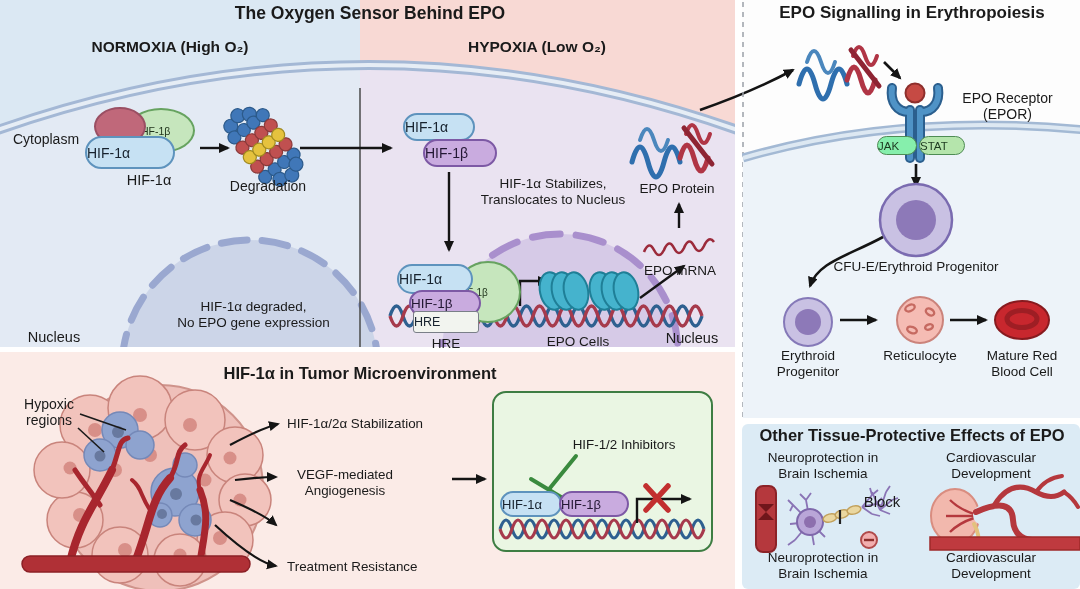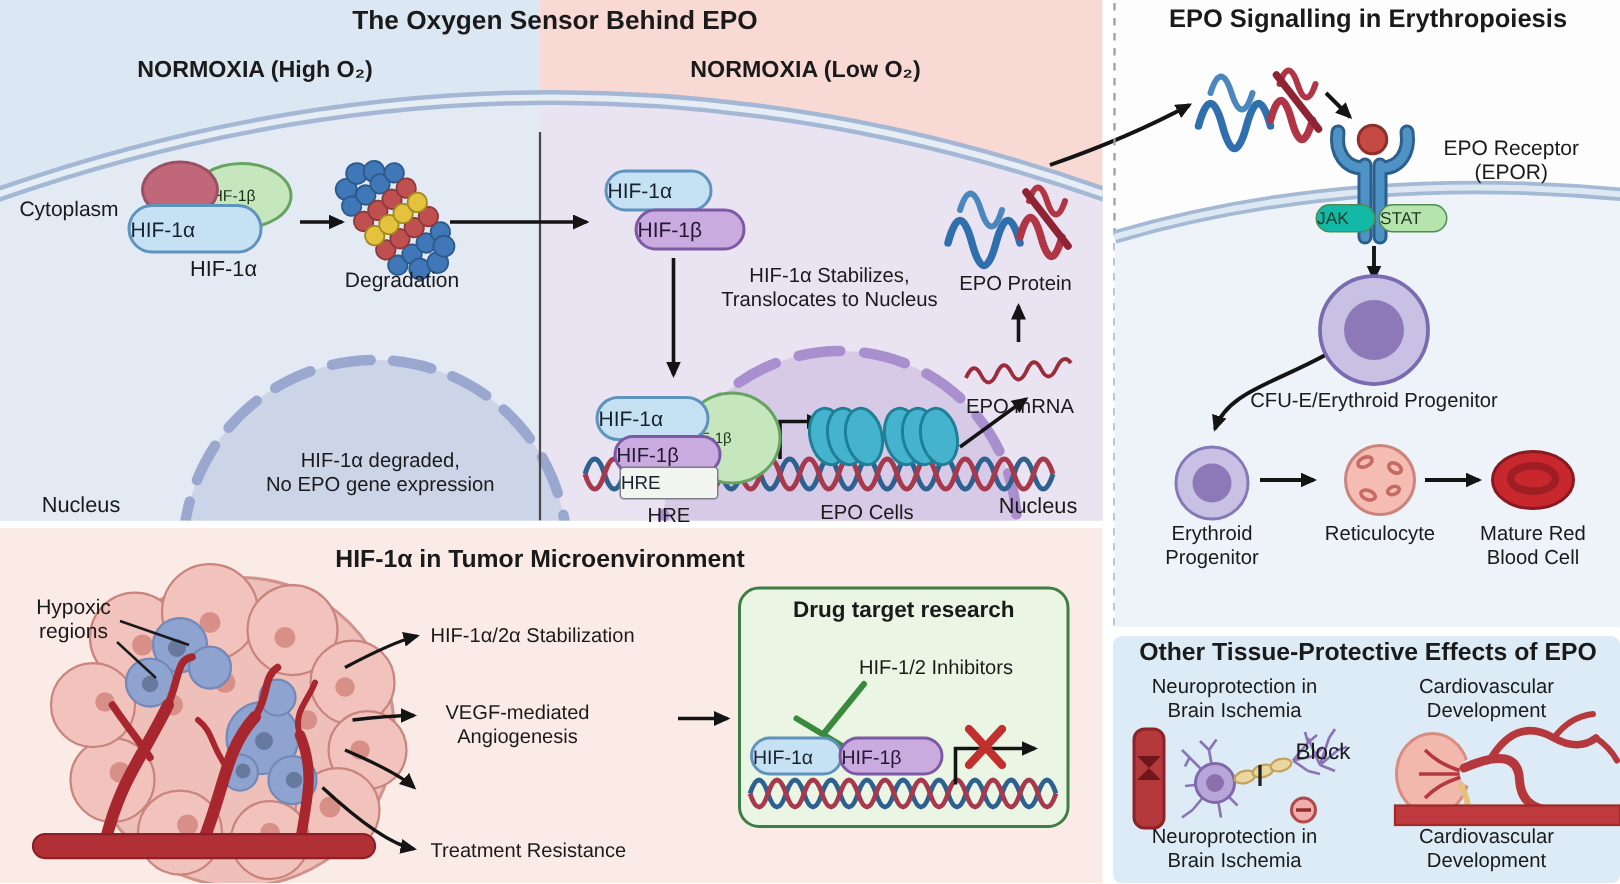--- a/index.html
+++ b/index.html
@@ -318,21 +318,21 @@
         <path d="M995,504 Q1012,478 1036,492 Q1052,501 1064,492" stroke-width="5"></path>
         <path d="M1036,492 Q1046,478 1062,476" stroke-width="4"></path>
         <path d="M1064,492 Q1073,498 1078,507" stroke-width="4"></path>
       </g>
       <rect x="930" y="537" width="150" height="13" fill="#bf3a3f" stroke="#9e2a2a" stroke-width="1.5"></rect>
     </g>
   </svg>
 
   <div class="lbl ttl" style="left:120px;top:3px;width:500px;font-size:17.5px;">The Oxygen Sensor Behind EPO</div>
   <div class="lbl bold" style="left:45px;top:38px;width:250px;font-size:15.5px;">NORMOXIA (High O₂)</div>
-  <div class="lbl bold" style="left:412px;top:38px;width:250px;font-size:15.5px;">NORMOXIA (Low O₂)</div>
+  <div class="lbl bold" style="left:412px;top:38px;width:250px;font-size:15.5px;">HYPOXIA (Low O₂)</div>
   <div class="lbl" style="left:6px;top:131px;width:80px;font-size:14px;">Cytoplasm</div>
 
   <div class="pill pill-green" style="left:127px;top:108px;width:68px;height:45px;border-radius:50%;font-size:10.5px;padding-left:12px;">
     <span>HF-1β</span>
     </div>
   <div class="blob" style="left:94px;top:107px;width:52px;height:39px;background:#c0687a;border:2px solid #9a4f63;"></div>
   <div class="pill pill-blue" style="left:85px;top:136px;width:90px;height:33px;">
     <span>HIF-1α</span>
     </div>
   <div class="lbl" style="left:103px;top:172px;width:92px;font-size:14.5px;">HIF-1α</div>
@@ -364,41 +364,40 @@
     </div>
   <div class="lbl" style="left:413px;top:336px;width:66px;">HRE</div>
   <div class="lbl" style="left:523px;top:334px;width:110px;">EPO Cells</div>
   <div class="lbl" style="left:630px;top:263px;width:100px;">EPO mRNA</div>
   <div class="lbl" style="left:622px;top:181px;width:110px;">EPO Protein</div>
   <div class="lbl" style="left:653px;top:330px;width:78px;font-size:14.5px;">Nucleus</div>
 
   <div class="lbl ttl" style="left:747px;top:3px;width:330px;">EPO Signalling in Erythropoiesis</div>
   <div class="lbl" style="left:945px;top:90px;width:125px;font-size:14px;">EPO Receptor
 (EPOR)</div>
-  <div class="pill" style="left:877px;top:136px;width:40px;height:19px;background:#14b8a6;border:1.5px solid #4e8c54;font-size:11.5px;color:#1d3a20;">
+  <div class="pill" style="left:877px;top:136px;width:40px;height:19px;background:#86efac;border:1.5px solid #4e8c54;font-size:11.5px;color:#1d3a20;">
     <span>JAK</span>
     </div>
   <div class="pill" style="left:919px;top:136px;width:46px;height:19px;background:#b5e5ac;border:1.5px solid #4e8c54;font-size:11.5px;color:#1d3a20;">
     <span>STAT</span>
     </div>
   <div class="lbl" style="left:796px;top:259px;width:240px;">CFU-E/Erythroid Progenitor</div>
   <div class="lbl" style="left:752px;top:348px;width:112px;">Erythroid
 Progenitor</div>
   <div class="lbl" style="left:860px;top:348px;width:120px;">Reticulocyte</div>
   <div class="lbl" style="left:966px;top:348px;width:112px;">Mature Red
 Blood Cell</div>
 
   <div class="lbl ttl" style="left:110px;top:364px;width:500px;font-size:16.5px;">HIF-1α in Tumor Microenvironment</div>
   <div class="lbl" style="left:10px;top:396px;width:78px;font-size:14px;">Hypoxic
 regions</div>
   <div class="lbl leftalign" style="left:287px;top:416px;width:178px;font-size:13.4px;">HIF-1α/2α Stabilization</div>
   <div class="lbl" style="left:284px;top:467px;width:122px;font-size:13.4px;">VEGF-mediated
 Angiogenesis</div>
   <div class="lbl leftalign" style="left:287px;top:559px;width:168px;font-size:13.4px;">Treatment Resistance</div>
-  <div class="lbl bold" style="left:500px;top:398px;width:205px;font-size:15px;">Drug target research</div>
   <div class="lbl" style="left:540px;top:437px;width:168px;font-size:13.4px;">HIF-1/2 Inhibitors</div>
   <div class="pill pill-blue" style="left:500px;top:491px;width:62px;height:26px;font-size:13px;">
     <span>HIF-1α</span>
     </div>
   <div class="pill pill-purple" style="left:559px;top:491px;width:70px;height:26px;font-size:13px;">
     <span>HIF-1β</span>
     </div>
 
   <div class="lbl ttl" style="left:744px;top:426px;width:336px;font-size:16.5px;">Other Tissue-Protective Effects of EPO</div>
   <div class="lbl" style="left:748px;top:450px;width:150px;">Neuroprotection in

